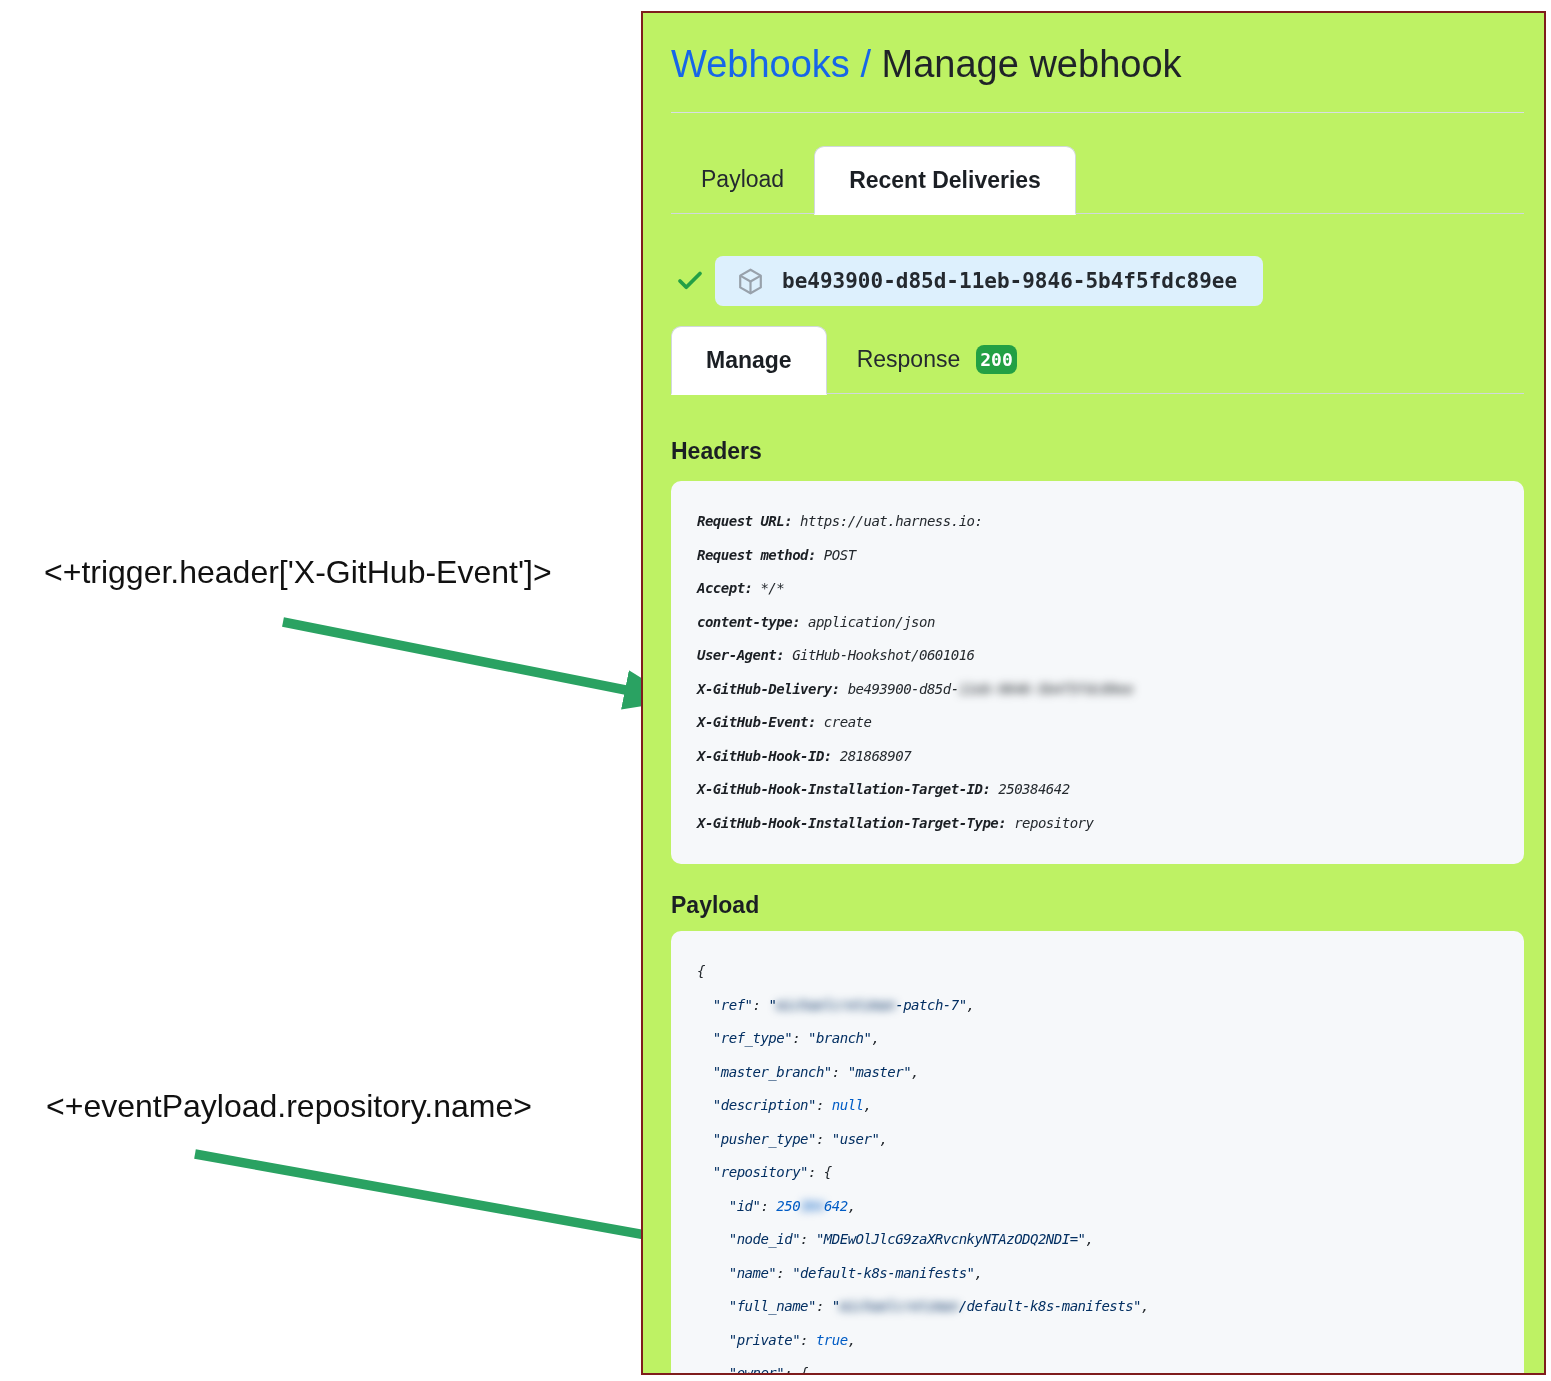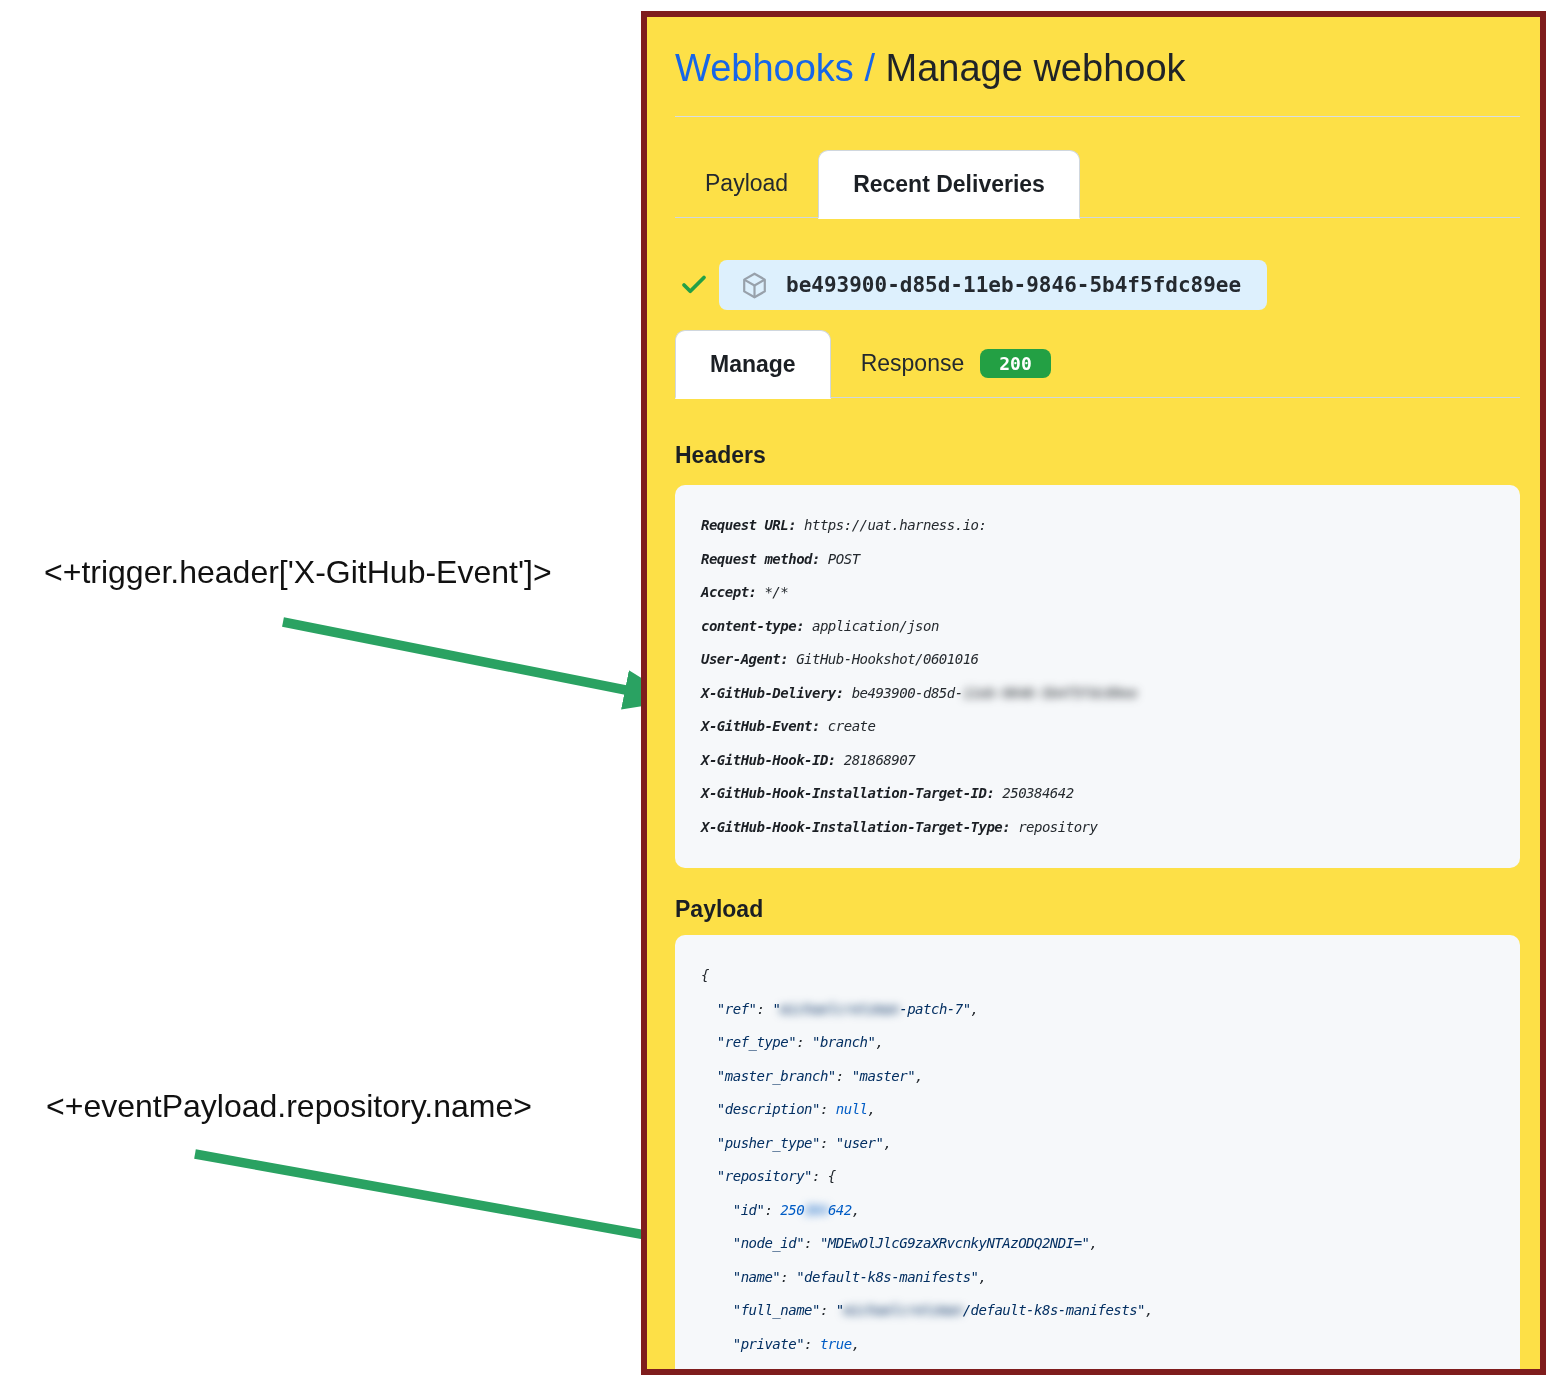--- a/index.html
+++ b/index.html
@@ -6,21 +6,21 @@
   body{width:1551px;height:1381px;position:relative;font-family:"Liberation Sans",sans-serif;overflow:hidden;}
 
   
   .ann{position:absolute;color:#111;font-size:32px;letter-spacing:0;white-space:nowrap;}
   #ann1{left:44px;top:554px;}
   #ann2{left:46px;top:1088px;}
   #arrow-layer{position:absolute;left:0;top:0;width:1551px;height:1381px;pointer-events:none;}
 
   
   .panel{position:absolute;left:641px;top:11px;width:905px;height:1364px;box-sizing:border-box;
-         background:#fde047;border:6px solid #7f1d1d;padding:20px 20px 0 28px;overflow:hidden;}
+         background:#bef264;border:2px solid #7f1d1d;padding:20px 20px 0 28px;overflow:hidden;}
 
   .crumb{font-size:38px;font-weight:500;margin:10px 0 26px 0;color:#1f2328;}
   .crumb .lnk{color:#1766e8;}
   .crumb .sep{color:#1766e8;}
   .rule{border:none;border-top:1.5px solid #d8dee4;margin:0 0 33px 0;}
 
   .tabnav{display:flex;align-items:stretch;height:67px;border-bottom:1.5px solid #d0d7de;}
   .tab-plain{display:flex;align-items:center;padding:0 30px;font-size:23px;color:#24292f;cursor:pointer;}
   .tab-active{display:flex;align-items:center;gap:14px;padding:0 34px;font-size:23px;font-weight:600;color:#1b1f24;
               background:#fff;border:1.5px solid #d0d7de;border-bottom:2px solid #fff;margin-bottom:-2px;
@@ -28,21 +28,21 @@
 
   .delivery-row{margin-top:42px;display:flex;align-items:center;gap:10px;height:50px;}
   .check{width:30px;height:30px;flex:0 0 auto;margin-left:4px;}
   .pill{display:flex;align-items:center;gap:18px;background:#ddf0fd;border-radius:8px;height:50px;
         padding:0 26px 0 22px;cursor:pointer;}
   .pill .cube{width:27px;height:27px;}
   .pill .pid{font-family:"DejaVu Sans Mono",monospace;font-size:21px;font-weight:600;color:#24292f;}
 
   .subtabs{margin-top:20px;}
   .badge{display:inline-block;background:#23a044;color:#fff;font-family:"DejaVu Sans Mono",monospace;
-         font-size:18px;font-weight:700;border-radius:8px;padding:4px 19px;line-height:1.2;}
+         font-size:18px;font-weight:700;border-radius:8px;padding:4px 4px;line-height:1.2;}
 
   .sec-h{margin-top:44px;font-size:23px;font-weight:700;color:#1b1f24;}
   .codebox{margin-top:16px;background:#f6f8fa;border-radius:10px;padding:24px 0 24px 26px;
            font-family:"DejaVu Sans Mono",monospace;font-size:14px;line-height:33.5px;color:#24292e;
            white-space:pre;letter-spacing:-0.5px;font-style:italic;}
   #payload-box{margin-top:12px;border-radius:10px;}
   .sec-h.payload{margin-top:28px;}
 
   .hk{font-weight:700;color:#1b1f24;}
   .hv{color:#24292e;}

